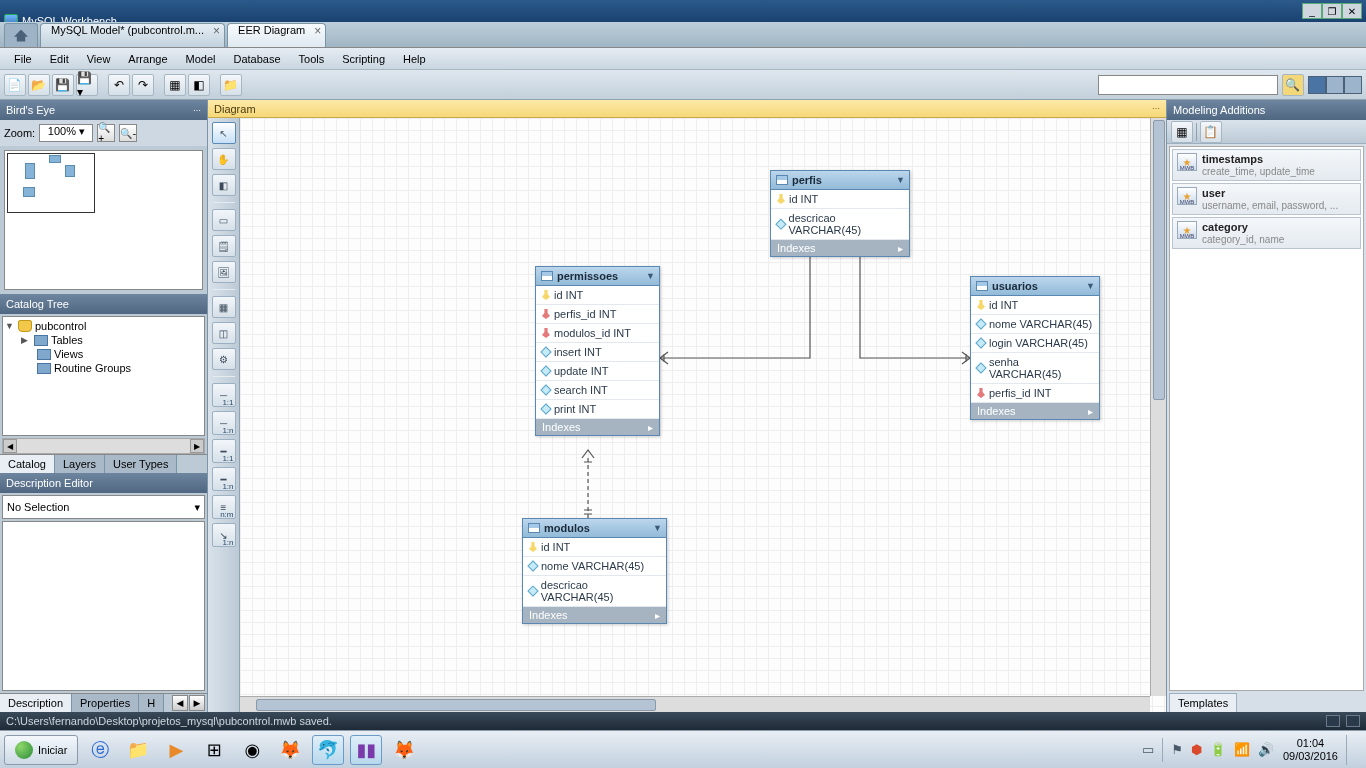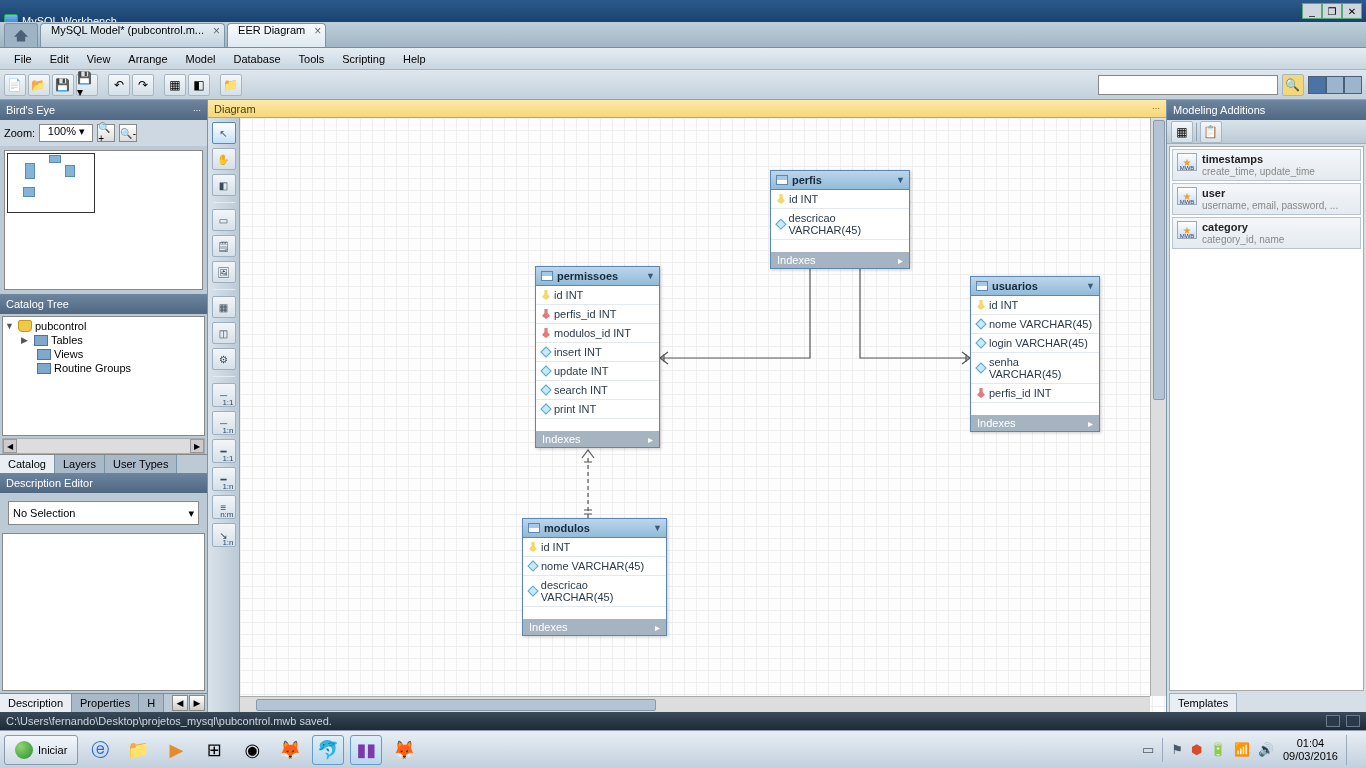--- a/index.html
+++ b/index.html
@@ -53,21 +53,21 @@
 
 .hscroll{height:16px;background:#ddd;border:1px solid #aaa;margin:0 2px;display:flex;}
 .hscroll .arrow{width:14px;background:#ccc;border:1px solid #999;display:flex;align-items:center;justify-content:center;font-size:8px;}
 .hscroll .track{flex:1;}
 
 .bottom-tabs{display:flex;border-top:1px solid #888;}
 .bottom-tab{padding:3px 8px;background:#a9b9c8;border-right:1px solid #7a94a8;cursor:pointer;}
 .bottom-tab.active{background:#e8eef4;}
 
 .desc-panel{flex:1;display:flex;flex-direction:column;}
-.desc-select{margin:8px;height:18px;border:1px solid #888;background:#fff;padding:11px 4px;display:flex;align-items:center;justify-content:space-between;}
+.desc-select{margin:2px;height:18px;border:1px solid #888;background:#fff;padding:11px 4px;display:flex;align-items:center;justify-content:space-between;}
 .desc-area{flex:1;background:#fff;border:1px solid #888;margin:0 2px 2px;}
 .desc-foot-tabs{display:flex;align-items:center;}
 .desc-foot-tabs .navarrows{margin-left:auto;display:flex;gap:1px;padding:0 2px;}
 .navarrow{width:16px;height:16px;border:1px solid #888;background:linear-gradient(#fff,#ccc);display:flex;align-items:center;justify-content:center;font-size:9px;}
 
 
 .center { flex:1; display:flex; flex-direction:column; position:relative;}
 .diagram-tab-hdr{height:18px;background:linear-gradient(#fde9a8,#f5d878);border-bottom:1px solid #c8a848;padding:1px 6px;color:#4a3a10;display:flex;justify-content:space-between;align-items:center;}
 .center-body{flex:1;display:flex;overflow:hidden;}
 .vtoolbar{width:32px;background:linear-gradient(90deg,#d9e2ea,#bccad6);border-right:1px solid #8ea2b4;display:flex;flex-direction:column;align-items:center;padding:4px 0;gap:4px;}
@@ -89,21 +89,21 @@
 
 .entity{position:absolute;border:1px solid #5a88b2;background:#fff;box-shadow:1px 1px 3px rgba(0,0,0,.2);}
 .entity .ehdr{background:linear-gradient(#bcd6ec,#92bbd8);border-bottom:1px solid #5a88b2;padding:3px 5px;display:flex;align-items:center;gap:4px;font-weight:bold;color:#1a2a3a;position:relative;}
 .tblicon{width:12px;height:10px;background:#fff;border:1px solid #5a88b2;box-shadow:inset 0 4px 0 #a4c8e6;}
 .entity .ehdr .expand{position:absolute;right:4px;color:#3a5a7a;font-size:9px;}
 .erow{padding:3px 6px;border-bottom:1px solid #e2e8ee;display:flex;align-items:center;gap:4px;color:#2a3a4a;}
 .erow:last-child{border-bottom:none;}
 .keypk{width:8px;height:10px;background:#f6d76a;clip-path:polygon(30% 0,70% 0,70% 40%,100% 70%,50% 100%,0 70%,30% 40%);}
 .keyfk{width:8px;height:10px;background:#e47a7a;clip-path:polygon(30% 0,70% 0,70% 40%,100% 70%,50% 100%,0 70%,30% 40%);}
 .col{width:8px;height:8px;border:1px solid #5aa8c8;background:#c6eaf8;transform:rotate(45deg);}
-.efoot{background:#a6b4c2;color:#fff;padding:2px 6px;display:flex;justify-content:space-between;align-items:center;font-size:10px;margin-top:12px;}
+.efoot{background:#a6b4c2;color:#fff;padding:2px 6px;display:flex;justify-content:space-between;align-items:center;font-size:10px;}
 .efoot .arrow{font-size:10px;}
 
 svg.relations{position:absolute;left:0;top:0;pointer-events:none;}
 
 
 .right-panel{width:200px;background:#d6dfe7;border-left:1px solid #7a94a8;display:flex;flex-direction:column;}
 .add-toolbar{height:24px;background:linear-gradient(#dae3eb,#bccad6);display:flex;align-items:center;padding:0 4px;gap:3px;border-bottom:1px solid #9cb0c2;}
 .additions-list{flex:1;background:#fff;margin:2px;border:1px solid #aaa;}
 .add-item{border:1px solid #b8c4d0;margin:2px;padding:3px 4px;background:linear-gradient(#f4f7fa,#e4eaf0);display:flex;gap:5px;}
 .add-item .staricon{width:20px;height:18px;background:linear-gradient(#fff,#cde);border:1px solid #9ab;display:flex;align-items:center;justify-content:center;color:#e8a030;font-size:10px;position:relative;}

